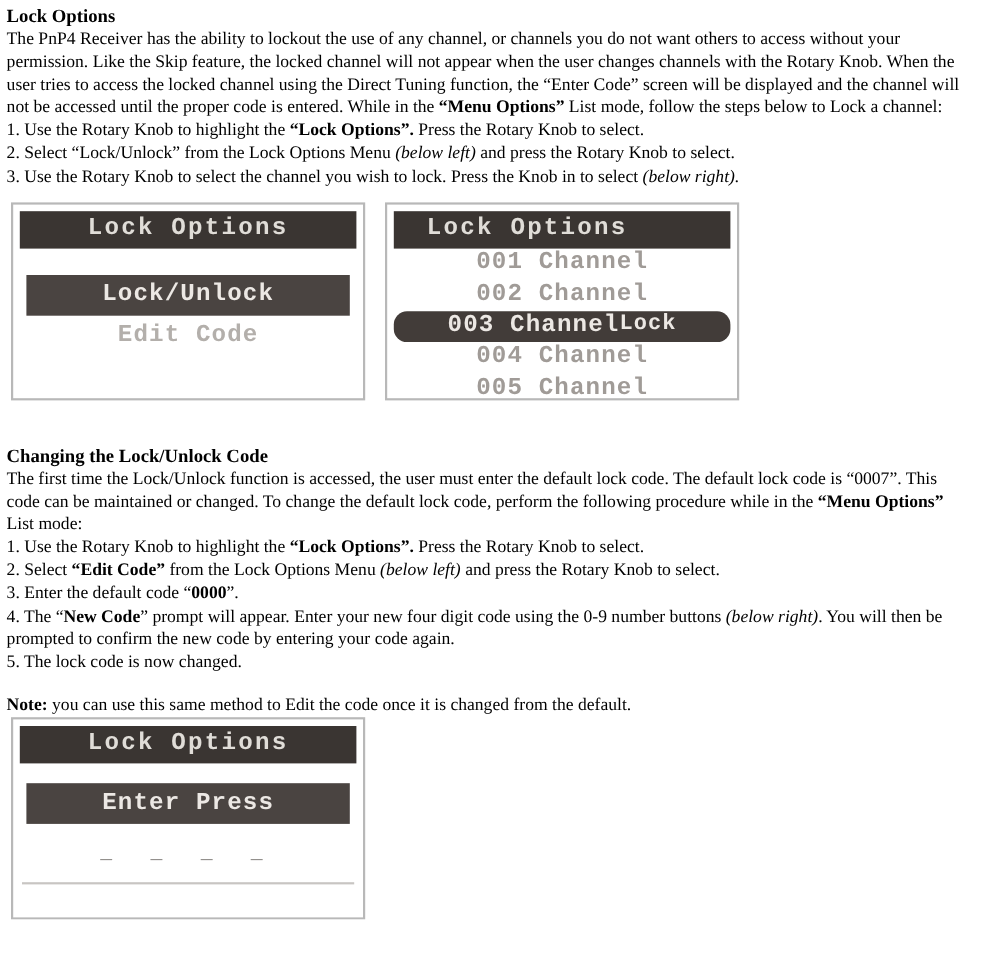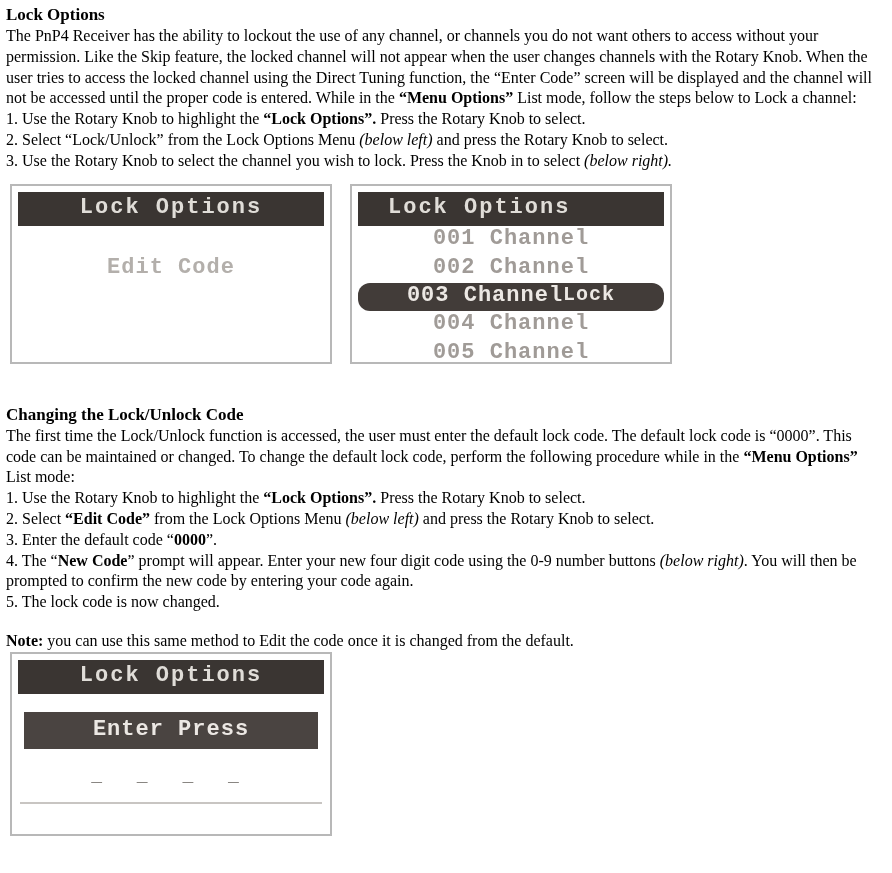--- a/index.html
+++ b/index.html
@@ -154,20 +154,21 @@
 </div>
 
 <div class="para">
   <span>3. Use the Rotary Knob to select the channel you wish to lock. Press the Knob in to select </span><span class="italic">(below right).</span>
 </div>
 
 <div class="lcd-row">
   <div class="lcd lcd-320">
     <div class="lcd-title">Lock Options</div>
     <div class="lcd-a-body">
+      <div class="lcd-item selected">Lock/Unlock</div>
       <div class="lcd-item dim">Edit Code</div>
     </div>
   </div>
 
   <div class="lcd lcd-320">
     <div class="lcd-title-thin">Lock Options</div>
     <div>
       <div class="lcd-chan">
           <span>001 Channel</span>
         </div>
@@ -186,21 +187,21 @@
         </div>
     </div>
   </div>
 </div>
 
 <div class="section-gap"></div>
 
 <div class="heading">Changing the Lock/Unlock Code</div>
 
 <div class="para">
-  <span>The first time the Lock/Unlock function is accessed, the user must enter the default lock code. The default lock code is “0000”. This code can be maintained or changed. To change the default lock code, perform the following procedure while in the </span><span class="bold">“Menu Options”</span><span> List mode:</span>
+  <span>The first time the Lock/Unlock function is accessed, the user must enter the default lock code. The default lock code is “0007”. This code can be maintained or changed. To change the default lock code, perform the following procedure while in the </span><span class="bold">“Menu Options”</span><span> List mode:</span>
 </div>
 
 <div class="para">
   <span>1. Use the Rotary Knob to highlight the </span><span class="bold">“Lock Options”.</span><span> Press the Rotary Knob to select.</span>
 </div>
 
 <div class="para">
   <span>2. Select </span><span class="bold">“Edit Code”</span><span> from the Lock Options Menu </span><span class="italic">(below left)</span><span> and press the Rotary Knob to select.</span>
 </div>
 

